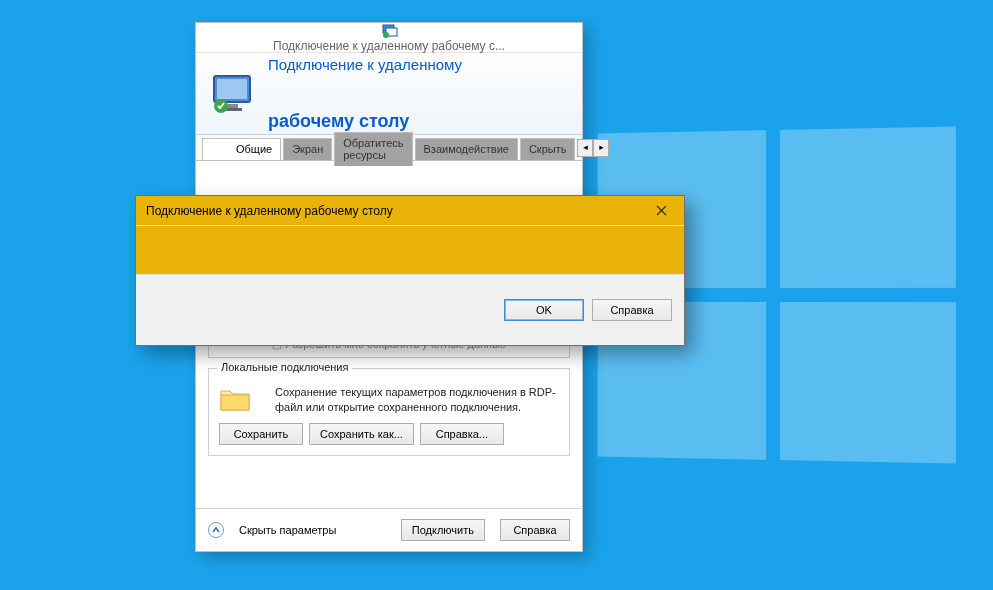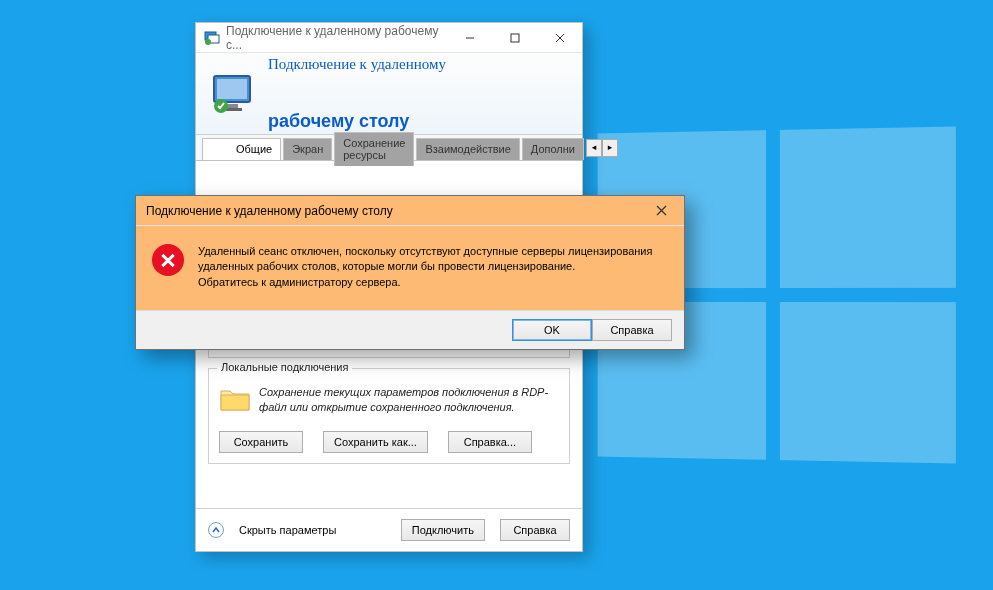--- a/index.html
+++ b/index.html
@@ -31,20 +31,21 @@
     box-shadow: 6px 6px 16px rgba(0,0,0,.25);
     display: flex; flex-direction: column;
   }
   .titlebar {
     height: 30px;
     background: #fff;
     display: flex; align-items: center;
     border-bottom: 1px solid #e5e5e5;
     font-size: 12px;
     color: #666;
+    flex-direction: column;
   }
   .titlebar .app-icon {
     width: 16px; height: 16px;
     margin: 0 6px 0 8px;
     display: inline-block;
   }
   .titlebar .title { flex: 1; }
   .titlebar .winbtn {
     width: 45px; height: 30px;
     display: flex; align-items: center; justify-content: center;
@@ -53,21 +54,21 @@
 
   .banner {
     height: 82px;
     background: linear-gradient(#fdfdfd,#eef5fb);
     display: flex; align-items: center;
     padding: 0 14px;
     border-bottom: 1px solid #d0d0d0;
   }
   .banner .monitor-icon { width: 48px; height: 48px; margin-right: 10px; }
   .banner .btxt { color: #0a5bcb; }
-  .banner .line1 { font-size: 15px; font-family: Liberation Serif, serif; }
+  .banner .line1 { font-size: 15px; }
   .banner .line2 { font-size: 18px; font-weight: bold; margin-top: 38px; }
 
   .tabs {
     display: flex; align-items: center;
     height: 26px;
     border-bottom: 1px solid #c0c0c0;
     font-size: 11px;
     padding-left: 6px;
     background: #f7f7f7;
   }
@@ -102,24 +103,24 @@
   .groupbox {
     border: 1px solid #d0d0d0;
     padding: 16px 10px 10px;
     position: relative;
   }
   .groupbox .legend {
     position: absolute; top: -8px; left: 8px;
     background: #fff; padding: 0 4px;
     font-size: 11px;
   }
-  .param-row { display: flex; gap: 8px; font-style: italic; }
+  .param-row { display: flex; gap: 24px; }
   .folder-icon { width: 32px; height: 28px; flex-shrink: 0; }
   .param-txt { font-size: 11px; line-height: 1.35; }
-  .btn-row { display: flex; gap: 20px; margin-top: 16px; }
+  .btn-row { display: flex; gap: 6px; margin-top: 8px; }
   .win-btn {
     min-width: 84px; height: 22px;
     border: 1px solid #adadad;
     background: linear-gradient(#f6f6f6,#e8e8e8);
     font-size: 11px;
     padding: 0 10px;
   }
   .win-btn.primary {
     border: 1px solid #3b8dd8;
     box-shadow: 0 0 0 1px #7ab8ef inset;
@@ -149,21 +150,21 @@
     font-size: 11px;
   }
   .footer .link { color: #000; }
   .footer .spacer { flex: 1; }
 
   
   .dialog {
     position: absolute;
     left: 135px; top: 195px;
     width: 550px;
-    background: #fdba74;
+    background: #eab308;
     border: 1px solid #707070;
     box-shadow: 8px 8px 18px rgba(0,0,0,.35);
     display: flex; flex-direction: column;
   }
   .dialog .dlg-titlebar {
     height: 30px;
     display: flex; align-items: center;
     padding: 0 0 0 10px;
     font-size: 12px;
     color: #000;
@@ -190,22 +191,22 @@
   .error-icon::before, .error-icon::after {
     content: ""; position: absolute;
     width: 16px; height: 3px; background: #fff;
   }
   .error-icon { position: relative; }
   .error-icon::before { transform: rotate(45deg); }
   .error-icon::after  { transform: rotate(-45deg); }
   .dlg-footer {
     background: #f0f0f0;
     border-top: 1px solid #dcdcdc;
-    padding: 8px 12px;
-    display: flex; justify-content: flex-end; 
+    padding: 24px 12px;
+    display: flex; justify-content: flex-end; gap: 8px; margin-top: 48px;
   }
 </style>
 </head>
 <body>
 
 <div class="win-logo">
   <div></div>
     <div></div>
     <div></div>
     <div></div>
@@ -252,23 +253,23 @@
     </span>
     <div class="btxt">
       <div class="line1">Подключение к удаленному</div>
       <div class="line2">рабочему столу</div>
     </div>
   </div>
 
   <div class="tabs">
     <div class="tab active">Общие</div>
     <div class="tab inactive">Экран</div>
-    <div class="tab inactive">Сохранение ресурсы</div>
+    <div class="tab inactive">Обратитесь ресурсы</div>
     <div class="tab inactive">Взаимодействие</div>
-    <div class="tab inactive">Дополни</div>
+    <div class="tab inactive">Скрыть</div>
     <div class="tab-scroll">
       <button>◂</button>
       <button>▸</button>
     </div>
   </div>
 
   <div class="content">
 
     <div style="height:150px"></div>
 
@@ -310,22 +311,17 @@
   <div class="dlg-titlebar">
     <span>Подключение к удаленному рабочему столу</span>
     <span class="spacer"></span>
     <div class="close">
       <svg width="11" height="11">
           <line x1="1" y1="1" x2="10" y2="10" stroke="#333" stroke-width="1.2"></line>
           <line x1="10" y1="1" x2="1" y2="10" stroke="#333" stroke-width="1.2"></line>
         </svg>
     </div>
   </div>
-  <div class="dlg-body">
-    <div class="error-icon"></div>
-    <div style="white-space:pre-line">Удаленный сеанс отключен, поскольку отсутствуют доступные серверы лицензирования удаленных рабочих столов, которые могли бы провести лицензирование.
-Обратитесь к администратору сервера.</div>
-  </div>
   <div class="dlg-footer">
     <button class="win-btn primary" style="min-width:80px">OK</button>
     <button class="win-btn" style="min-width:80px">Справка</button>
   </div>
 </div>
 
 </body></html>

